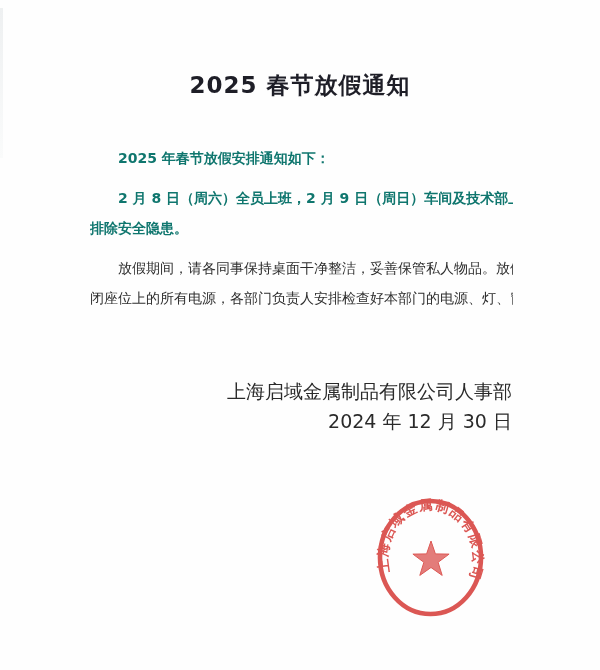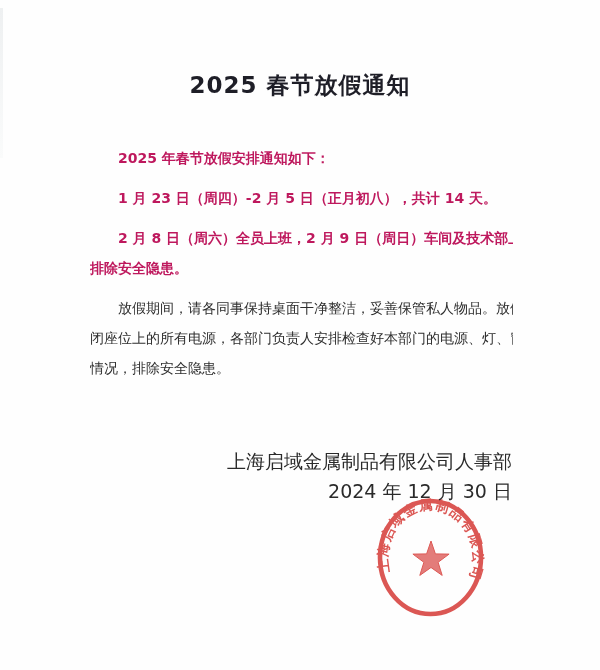--- a/index.html
+++ b/index.html
@@ -37,21 +37,21 @@
     font-size: 14px;
     line-height: 30px;
   }
   .para { margin: 0 0 10px 0; }
   .para .line {
     display: block;
     white-space: nowrap;
     overflow: hidden;
   }
   .para .indent { padding-left: 28px; }
-  .para.bold { font-weight: 700; color: #be185d; }
+  .para.bold { font-weight: 700; color: #0f766e; }
   .para.regular { font-weight: 400; color: #2e2e2e; }
   .signature {
     margin: 63px 88px 0 0;
     text-align: right;
     font-size: 19px;
     line-height: 30px;
     color: #2a2a2a;
   }
   .signature .sig-line {
     display: block;
@@ -73,34 +73,30 @@
   <div class="scan-edge-left"></div>
 
   <h1 class="title">2025 春节放假通知</h1>
 
   <div class="content">
 
     <p class="para bold">
       <span class="line indent">2025 年春节放假安排通知如下：</span>
     </p>
 
-    <p class="para bold">
-      <span class="line indent">1 月 23 日（周四）-2 月 5 日（正月初八），共计 14 天。</span>
-    </p>
 
 
     <p class="para bold">
       <span class="line indent">2 月 8 日（周六）全员上班，2 月 9 日（周日）车间及技术部上班，办公室</span>
       <span class="line">排除安全隐患。</span>
     </p>
 
     <p class="para regular">
       <span class="line indent">放假期间，请各同事保持桌面干净整洁，妥善保管私人物品。放假前确认关</span>
       <span class="line">闭座位上的所有电源，各部门负责人安排检查好本部门的电源、灯、窗户等关闭</span>
-      <span class="line">情况，排除安全隐患。</span>
     </p>
 
 
   </div>
 
   <div class="signature">
     <span class="sig-line">上海启域金属制品有限公司人事部</span>
     <span class="sig-line">2024 年 12 月 30 日</span>
   </div>
 

